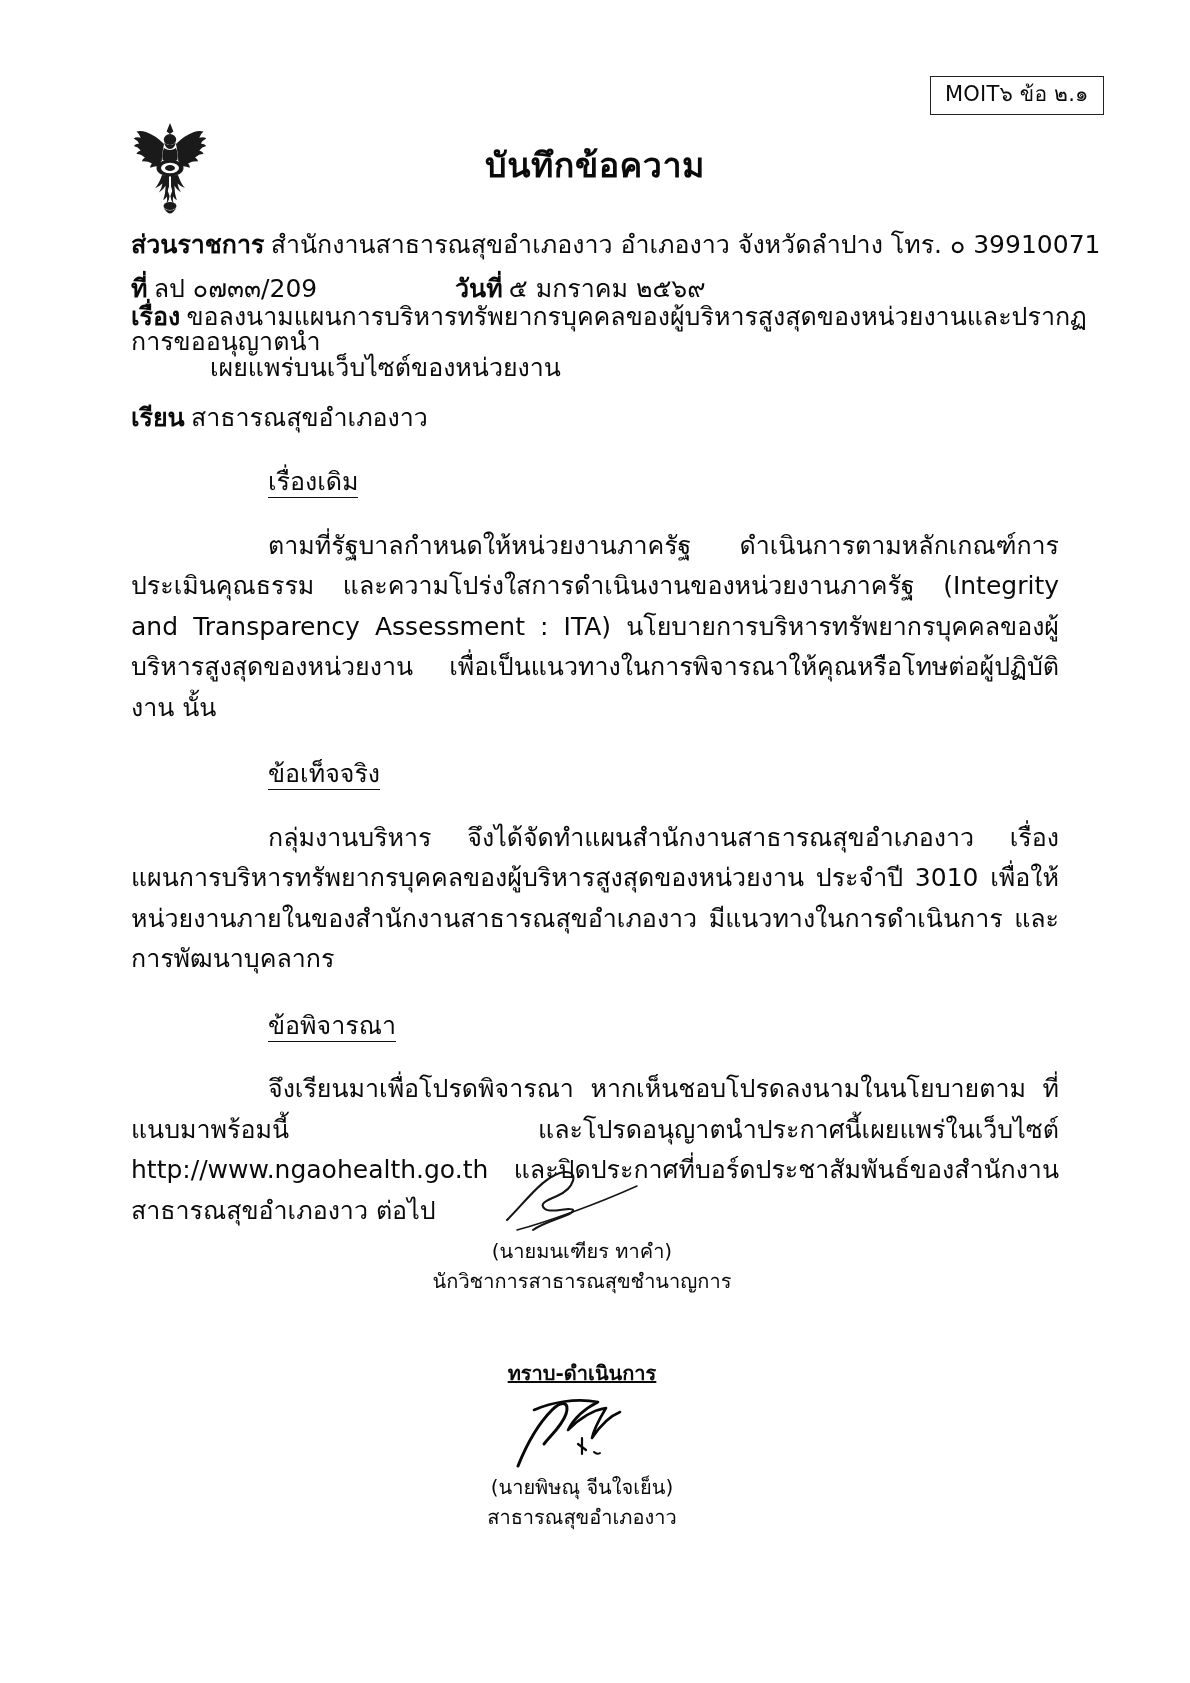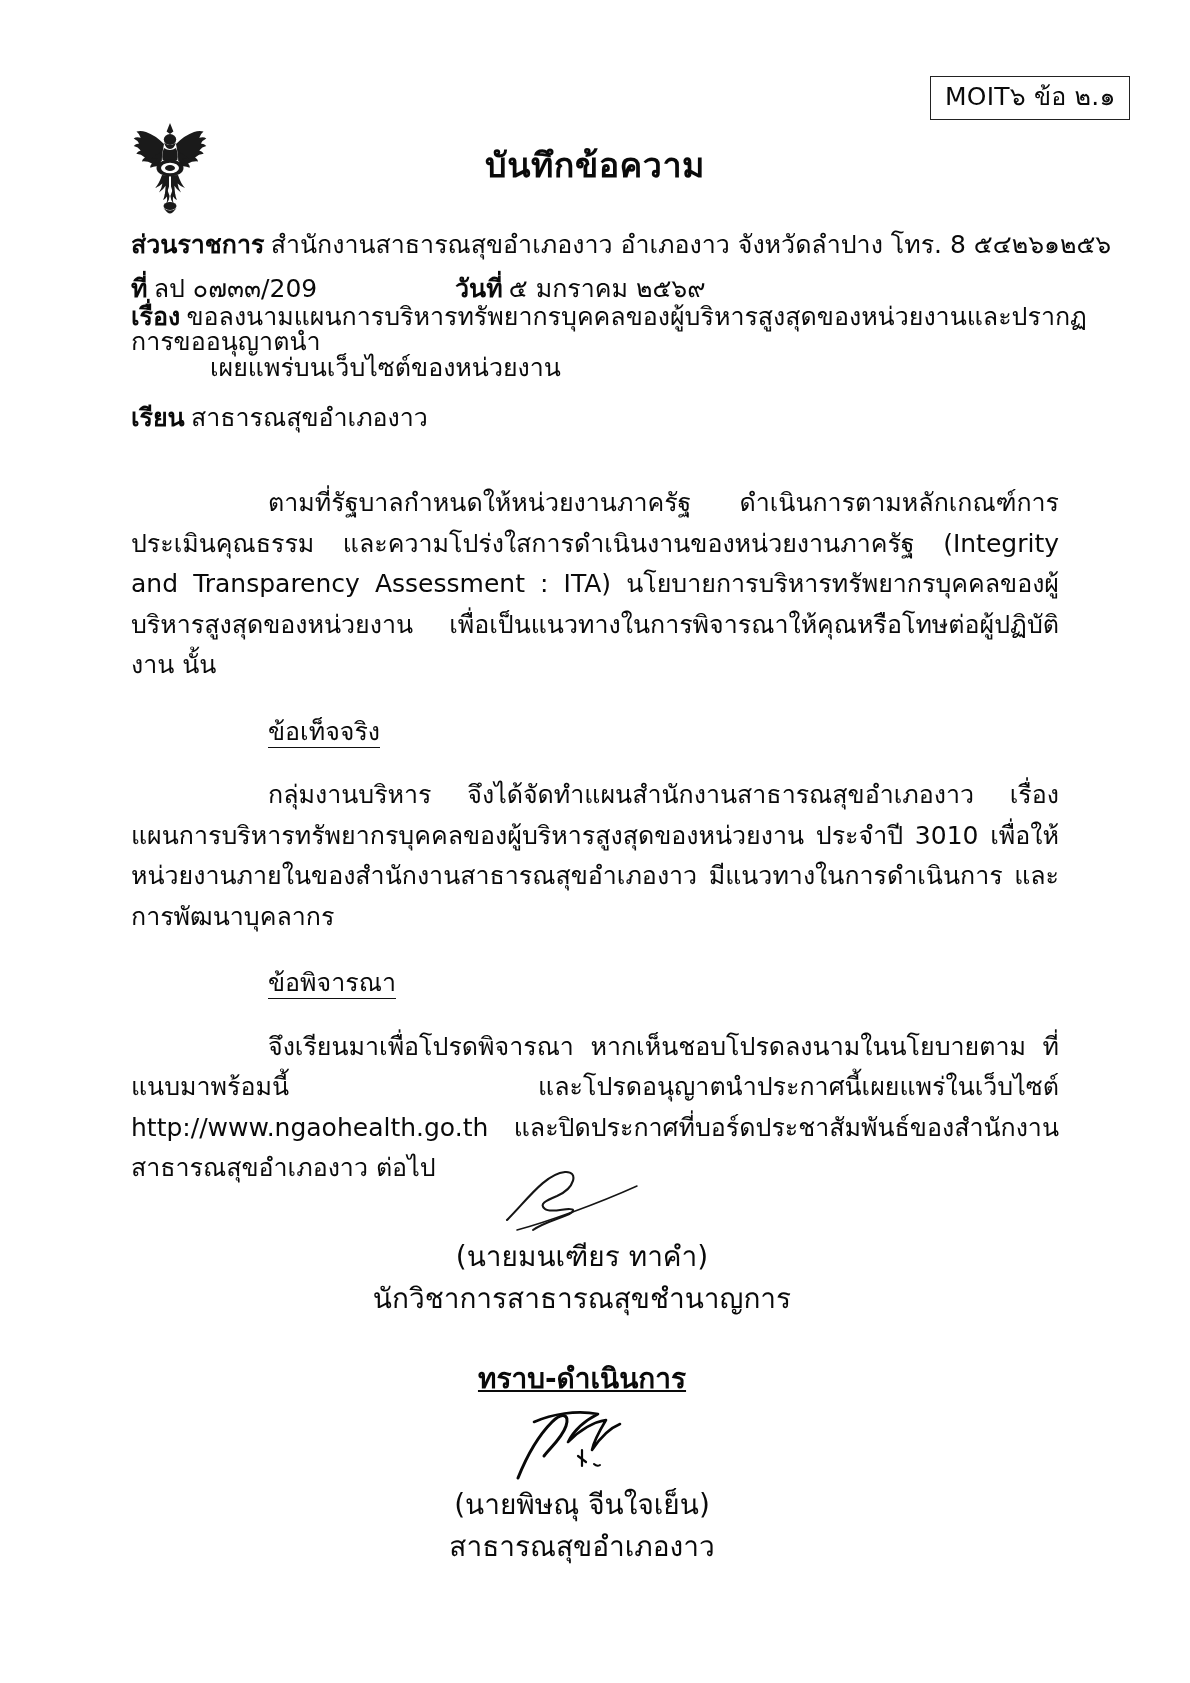--- a/index.html
+++ b/index.html
@@ -17,21 +17,21 @@
     overflow: hidden;
   }
 
   
   .stamp-box {
     position: absolute;
     left: 930px;
     top: 76px;
     border: 1.6px solid #222;
     padding: 6px 14px 8px 14px;
-    font-size: 25px;
+    font-size: 21px;
     line-height: 1.1;
     letter-spacing: 0.2px;
     white-space: nowrap;
     font-family: "DejaVu Sans", "Liberation Sans", sans-serif;
   }
 
   
   .emblem {
     position: absolute;
     left: 128px;
@@ -106,21 +106,21 @@
   .gap-a { height: 20px; }
   .gap-b { height: 22px; }
   .gap-c { height: 22px; }
 
   
   .sig-block {
     position: absolute;
     width: 1164px;
     left: 0;
     text-align: center;
-    font-size: 28px;
+    font-size: 20px;
     font-family: "DejaVu Sans", "Liberation Sans", sans-serif;
     line-height: 1.5;
   }
   .sig-1 { top: 1160px; }
   .sig-2 { top: 1358px; }
   .sig-note { font-weight: 700; text-decoration: underline; }
   .sig-img { height: 76px; position: relative; }
   .sig-img svg { position: absolute; left: 50%; transform: translateX(-50%); top: 0; }
   .sig-img-2 { height: 84px; }
 </style>
@@ -160,21 +160,21 @@
         <ellipse cx="42" cy="88" rx="6.5" ry="4"></ellipse>
         <path d="M35.5 90 q6.5 5 13 0 q-4 5.6 -6.5 5.6 q-2.5 0 -6.5 -5.6 Z"></path>
       </g>
     </svg>
   </div>
 
   <div class="doc-title">บันทึกข้อความ</div>
 
   <div class="meta row-section meta-row">
     <span class="lbl">ส่วนราชการ</span>
-    <span class="val">สำนักงานสาธารณสุขอำเภองาว อำเภองาว จังหวัดลำปาง  โทร. 8 ๕๔๒๖๑๒๕๖</span>
+    <span class="val">สำนักงานสาธารณสุขอำเภองาว อำเภองาว จังหวัดลำปาง  โทร. ๐ 39910071</span>
   </div>
 
   <div class="meta row-number meta-row">
     <span class="lbl">ที่</span>
     <span class="val">ลป ๐๗๓๓/209</span>
   </div>
 
   <div class="meta row-date meta-row">
     <span class="lbl">วันที่</span>
     <span class="val">๕  มกราคม  ๒๕๖๙</span>
@@ -187,20 +187,21 @@
   <div class="meta row-subject2 meta-row">
     <span class="val">เผยแพร่บนเว็บไซต์ของหน่วยงาน</span>
   </div>
 
   <div class="meta row-to meta-row">
     <span class="lbl">เรียน</span>
     <span class="val">สาธารณสุขอำเภองาว</span>
   </div>
 
   <div class="body-wrap">
+    <p class="sec-head"><span>เรื่องเดิม</span></p>
     <div class="gap-a"></div>
     <p class="para">ตามที่รัฐบาลกำหนดให้หน่วยงานภาครัฐ ดำเนินการตามหลักเกณฑ์การประเมินคุณธรรม และความโปร่งใสการดำเนินงานของหน่วยงานภาครัฐ (Integrity and Transparency Assessment : ITA) นโยบายการบริหารทรัพยากรบุคคลของผู้บริหารสูงสุดของหน่วยงาน เพื่อเป็นแนวทางในการพิจารณาให้คุณหรือโทษต่อผู้ปฏิบัติงาน นั้น</p>
     <div class="gap-b"></div>
     <p class="sec-head"><span>ข้อเท็จจริง</span></p>
     <div class="gap-a"></div>
     <p class="para">กลุ่มงานบริหาร จึงได้จัดทำแผนสำนักงานสาธารณสุขอำเภองาว เรื่อง แผนการบริหารทรัพยากรบุคคลของผู้บริหารสูงสุดของหน่วยงาน ประจำปี 3010 เพื่อให้หน่วยงานภายในของสำนักงานสาธารณสุขอำเภองาว มีแนวทางในการดำเนินการ และการพัฒนาบุคลากร</p>
     <div class="gap-c"></div>
     <p class="sec-head"><span>ข้อพิจารณา</span></p>
     <div class="gap-a"></div>
     <p class="para">จึงเรียนมาเพื่อโปรดพิจารณา หากเห็นชอบโปรดลงนามในนโยบายตาม ที่แนบมาพร้อมนี้ และโปรดอนุญาตนำประกาศนี้เผยแพร่ในเว็บไซต์ http://www.ngaohealth.go.th และปิดประกาศที่บอร์ดประชาสัมพันธ์ของสำนักงานสาธารณสุขอำเภองาว ต่อไป</p>

